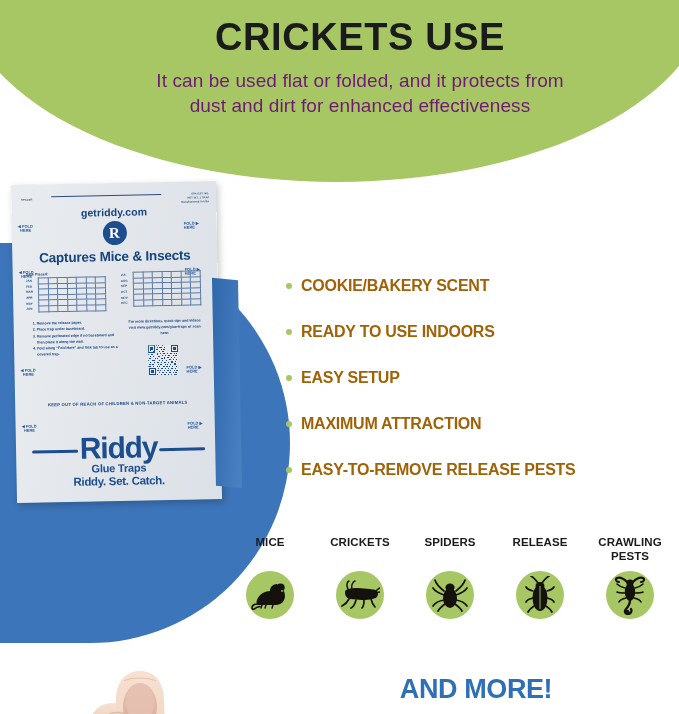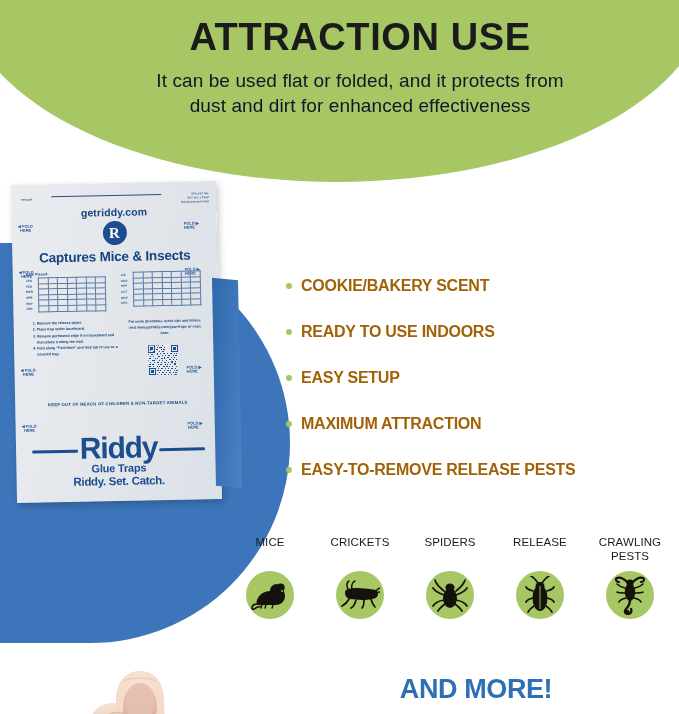--- a/index.html
+++ b/index.html
@@ -42,21 +42,21 @@
     font-size: 38px;
     font-weight: 800;
     letter-spacing: 0.6px;
     color: #1b1b1b;
     line-height: 1.05;
     margin: 0 0 10px 0;
   }
   #header-sub {
     font-size: 19px;
     font-weight: 400;
-    color: #0f172a;
+    color: #701a75;
     line-height: 1.33;
     margin: 0;
     letter-spacing: 0.1px;
   }
 
   
   #blue-blob {
     position: absolute;
     left: -150px;
     top: 243px;
@@ -318,21 +318,21 @@
     display: flex;
     justify-content: space-between;
     z-index: 5;
   }
   .pest-col {
     width: 84px;
     text-align: center;
   }
   .pest-label {
     font-size: 11.5px;
-    font-weight: 400;
+    font-weight: 700;
     color: #1b1b1b;
     letter-spacing: 0.1px;
     line-height: 1.25;
     min-height: 30px;
   }
   .pest-circle {
     width: 48px; height: 48px;
     border-radius: 50%;
     background: #a6c764;
     margin: 6px auto 0 auto;
@@ -357,21 +357,21 @@
   }
 </style>
 </head>
 <body>
 
 <div id="stage">
 
   <div id="header-blob"></div>
 
   <div id="header-text">
-    <div id="header-title">ATTRACTION USE</div>
+    <div id="header-title">CRICKETS USE</div>
     <div id="header-sub">It can be used flat or folded, and it protects from dust and dirt for enhanced effectiveness</div>
   </div>
 
   <div id="blue-blob-2"></div>
   <div id="blue-blob"></div>
 
   <div id="product-group">
 
     <div id="trap-fold"></div>
 

